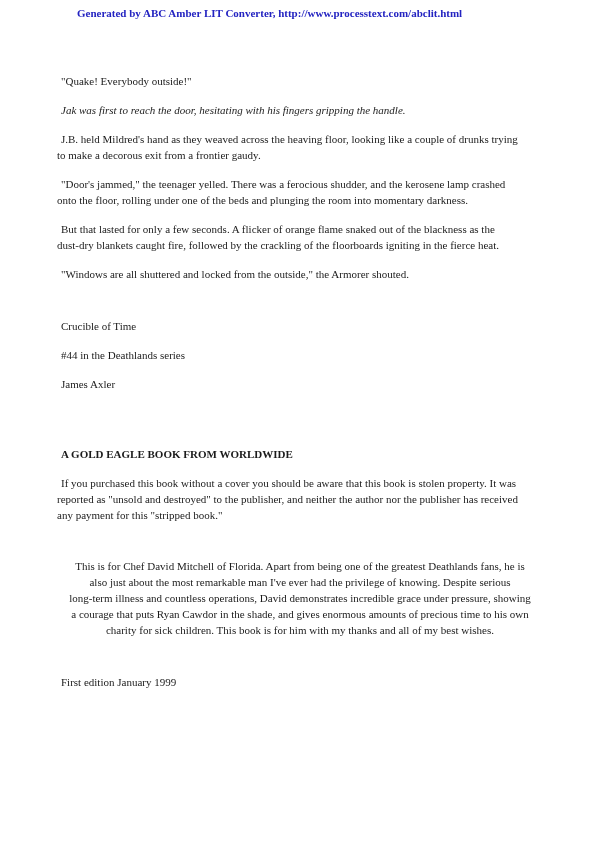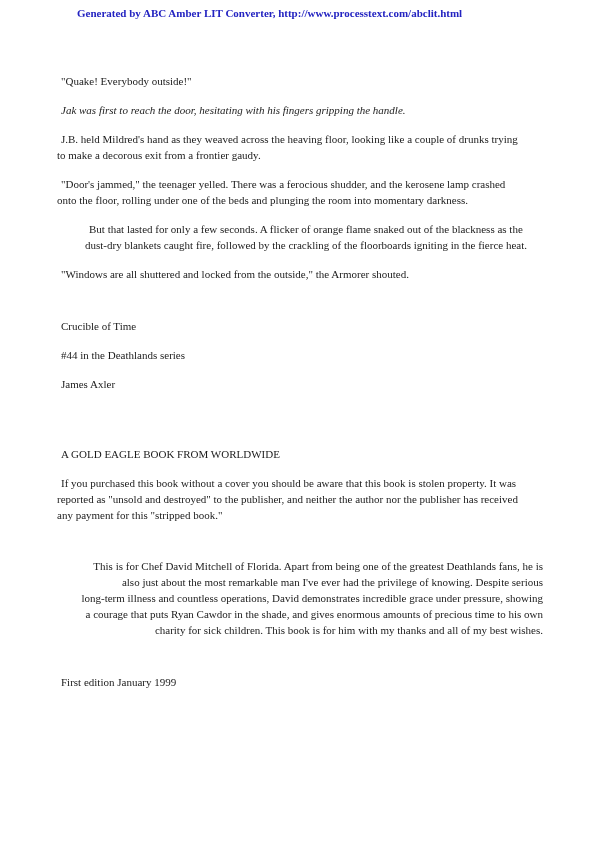--- a/index.html
+++ b/index.html
@@ -28,21 +28,21 @@
   .para {
     margin: 13px 0;
     font-size: 11px;
     line-height: 16px;
     color: #1b1b1b;
     white-space: pre-line;
     text-indent: 4px;
     text-align: left;
   }
   .para.center {
-    text-align: right;
+    text-align: center;
     text-indent: 0;
   }
   .spacer { width: 100%; }
   .s40 { height: 40px; }
   .s28 { height: 28px; }
   .s10 { height: 10px; }
   .s9  { height: 9px; }
 </style>
 </head>
 <body style="background: rgb(255, 255, 255);">
@@ -56,33 +56,33 @@
   <div class="content">
 
     <div class="spacer s40"></div>
 
     <p class="para" style="color: rgb(27, 27, 27);">"Quake! Everybody outside!"</p>
     <p class="para" style="color: rgb(27, 27, 27); font-style: italic;">Jak was first to reach the door, hesitating with his fingers gripping the handle.</p>
     <p class="para" style="color: rgb(27, 27, 27);">J.B. held Mildred's hand as they weaved across the heaving floor, looking like a couple of drunks trying
 to make a decorous exit from a frontier gaudy.</p>
     <p class="para" style="color: rgb(27, 27, 27);">"Door's jammed," the teenager yelled. There was a ferocious shudder, and the kerosene lamp crashed
 onto the floor, rolling under one of the beds and plunging the room into momentary darkness.</p>
-    <p class="para" style="color: rgb(27, 27, 27); margin-left: 28px;">But that lasted for only a few seconds. A flicker of orange flame snaked out of the blackness as the
+    <p class="para" style="color: rgb(27, 27, 27);">But that lasted for only a few seconds. A flicker of orange flame snaked out of the blackness as the
 dust-dry blankets caught fire, followed by the crackling of the floorboards igniting in the fierce heat.</p>
     <p class="para" style="color: rgb(27, 27, 27);">"Windows are all shuttered and locked from the outside," the Armorer shouted.</p>
 
     <div class="spacer s10"></div>
 
     <p class="para" style="color: rgb(27, 27, 27);">Crucible of Time</p>
     <p class="para" style="color: rgb(27, 27, 27);">#44 in the Deathlands series</p>
     <p class="para" style="color: rgb(27, 27, 27); font-family: Liberation Serif, serif;">James Axler</p>
 
     <div class="spacer s28"></div>
 
-    <p class="para" style="color: rgb(27, 27, 27);">A GOLD EAGLE BOOK FROM WORLDWIDE</p>
+    <p class="para" style="color: rgb(27, 27, 27); font-weight: bold;">A GOLD EAGLE BOOK FROM WORLDWIDE</p>
     <p class="para" style="color: rgb(27, 27, 27);">If you purchased this book without a cover you should be aware that this book is stolen property. It was
 reported as "unsold and destroyed" to the publisher, and neither the author nor the publisher has received
 any payment for this "stripped book."</p>
 
     <div class="spacer s9"></div>
 
     <p class="para center" style="color: rgb(27, 27, 27);">This is for Chef David Mitchell of Florida. Apart from being one of the greatest Deathlands fans, he is
 also just about the most remarkable man I've ever had the privilege of knowing. Despite serious
 long-term illness and countless operations, David demonstrates incredible grace under pressure, showing
 a courage that puts Ryan Cawdor in the shade, and gives enormous amounts of precious time to his own

